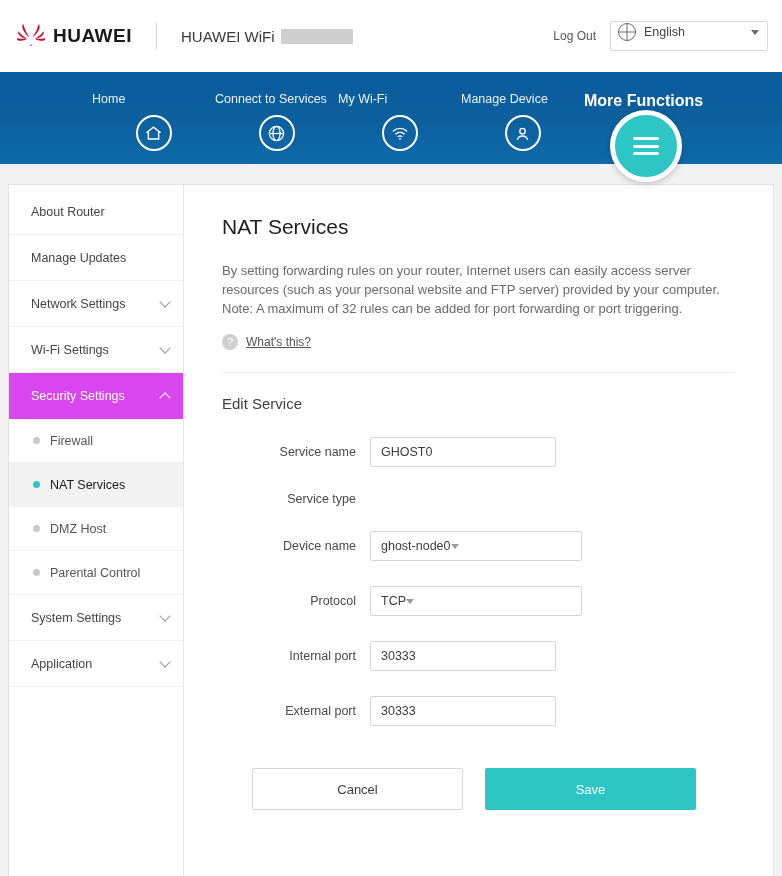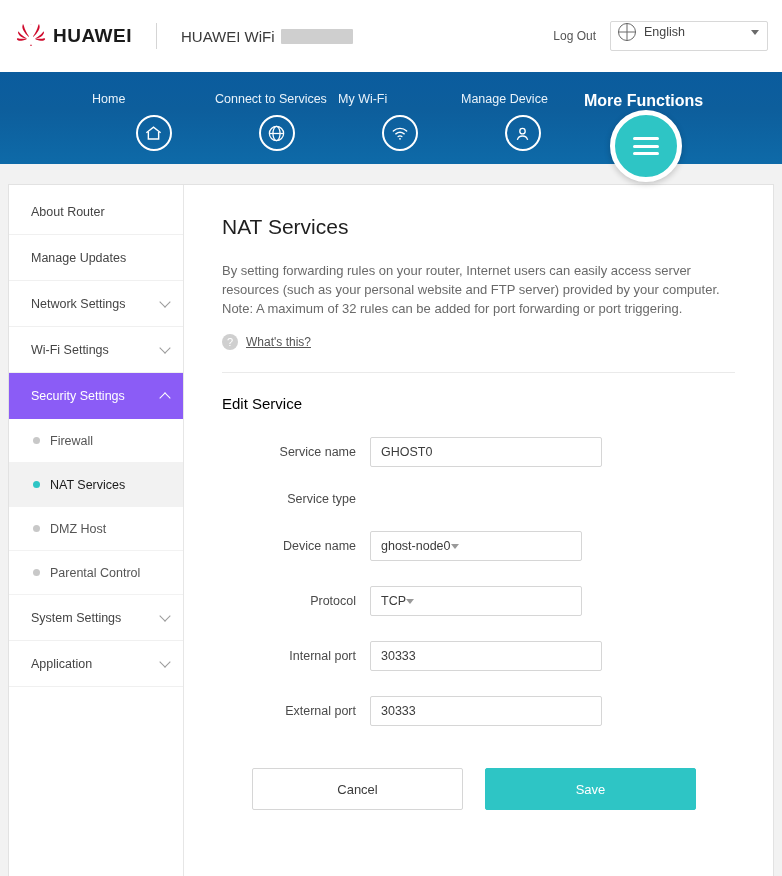--- a/index.html
+++ b/index.html
@@ -207,21 +207,21 @@
   }
   .side-item .chev {
     margin-left: auto;
     width: 8px; height: 8px;
     border-right: 1.4px solid #9b9b9b;
     border-bottom: 1.4px solid #9b9b9b;
     transform: rotate(45deg);
     margin-top: -3px;
   }
   .side-item.expanded {
-    background: #8b5cf6;
+    background: #d946ef;
     color: #ffffff;
     border-bottom: none;
     justify-content: center;
   }
   .side-item.expanded .chev {
     border-color: #ffffff;
     transform: rotate(225deg);
     margin-top: 3px;
   }
   .sub-item {
@@ -289,38 +289,38 @@
     text-decoration: underline;
     cursor: pointer;
   }
   .divider {
     border-top: 1px solid #eaeaea;
     margin: 0 0 22px 0;
   }
   h2.subtitle {
     font-size: 15px;
     font-weight: normal;
-    color: #000000;
+    color: #404040;
     margin: 0 0 24px 0;
   }
   .form-row {
     display: flex;
     align-items: center;
     margin-bottom: 11px;
     margin-top: 25px;
   }
   .form-label {
     width: 148px;
     text-align: right;
     padding-right: 14px;
     font-size: 12.5px;
     color: #4a4a4a;
   }
   .field {
-    width: 232px;
+    width: 186px;
     height: 30px;
     border: 1px solid #d6d6d6;
     border-radius: 2px;
     background: #fff;
     font-size: 12.5px;
     color: #3c3c3c;
     padding: 0 10px;
     display: flex;
     align-items: center;
     font-family: "Liberation Sans", sans-serif;

